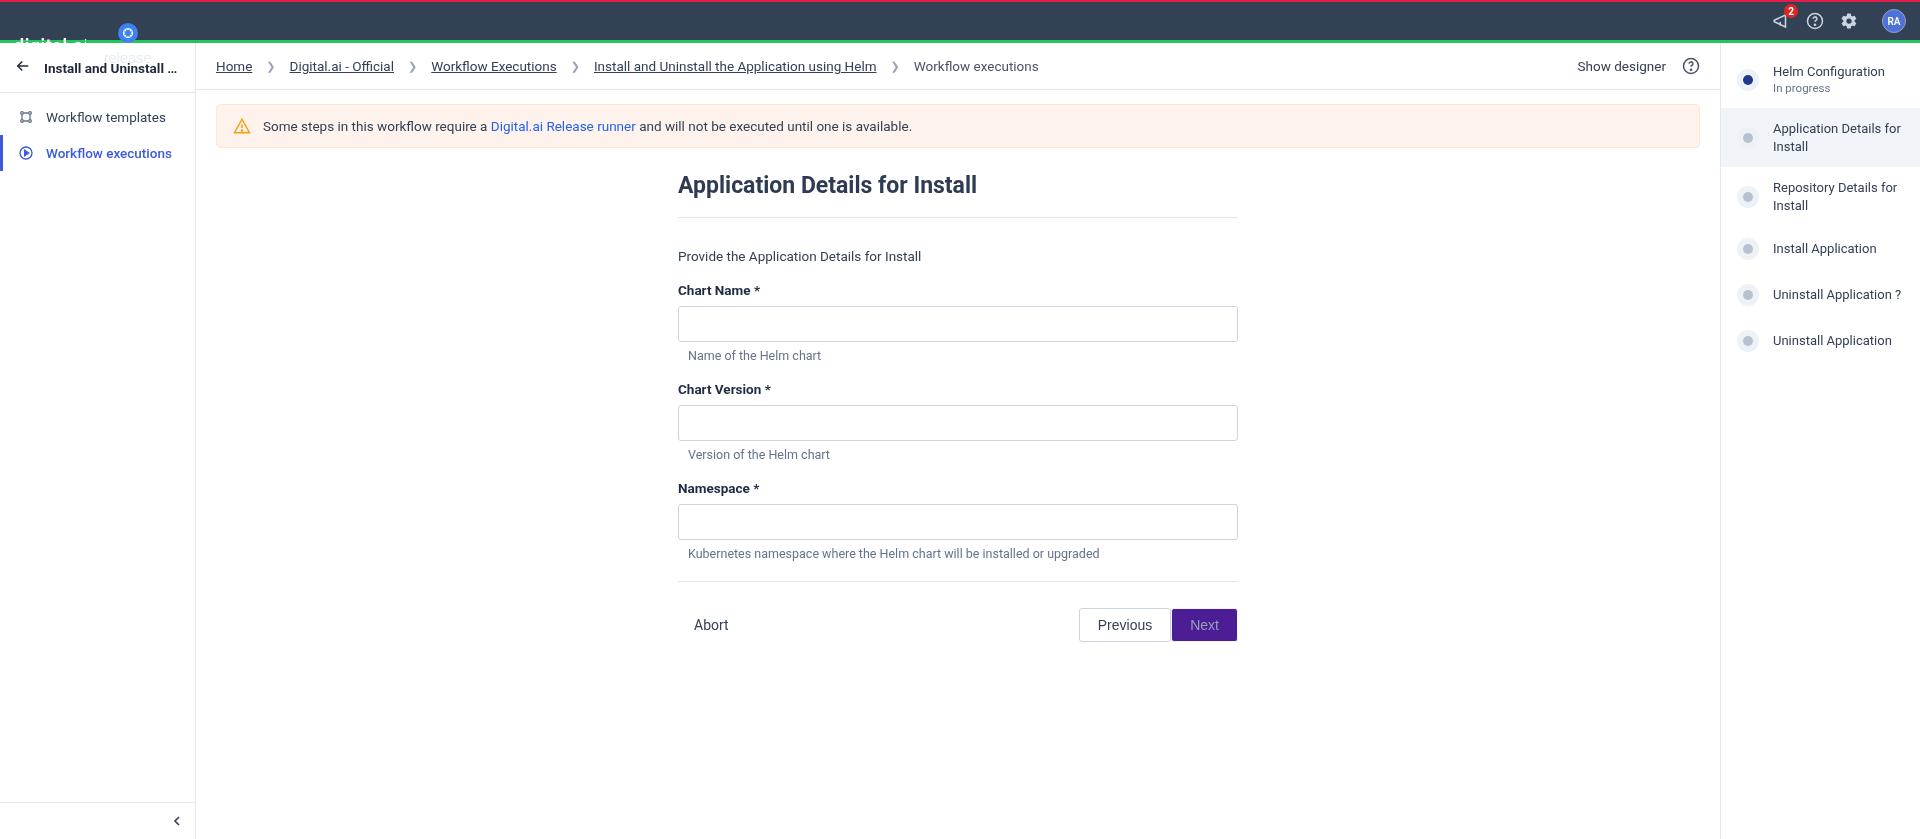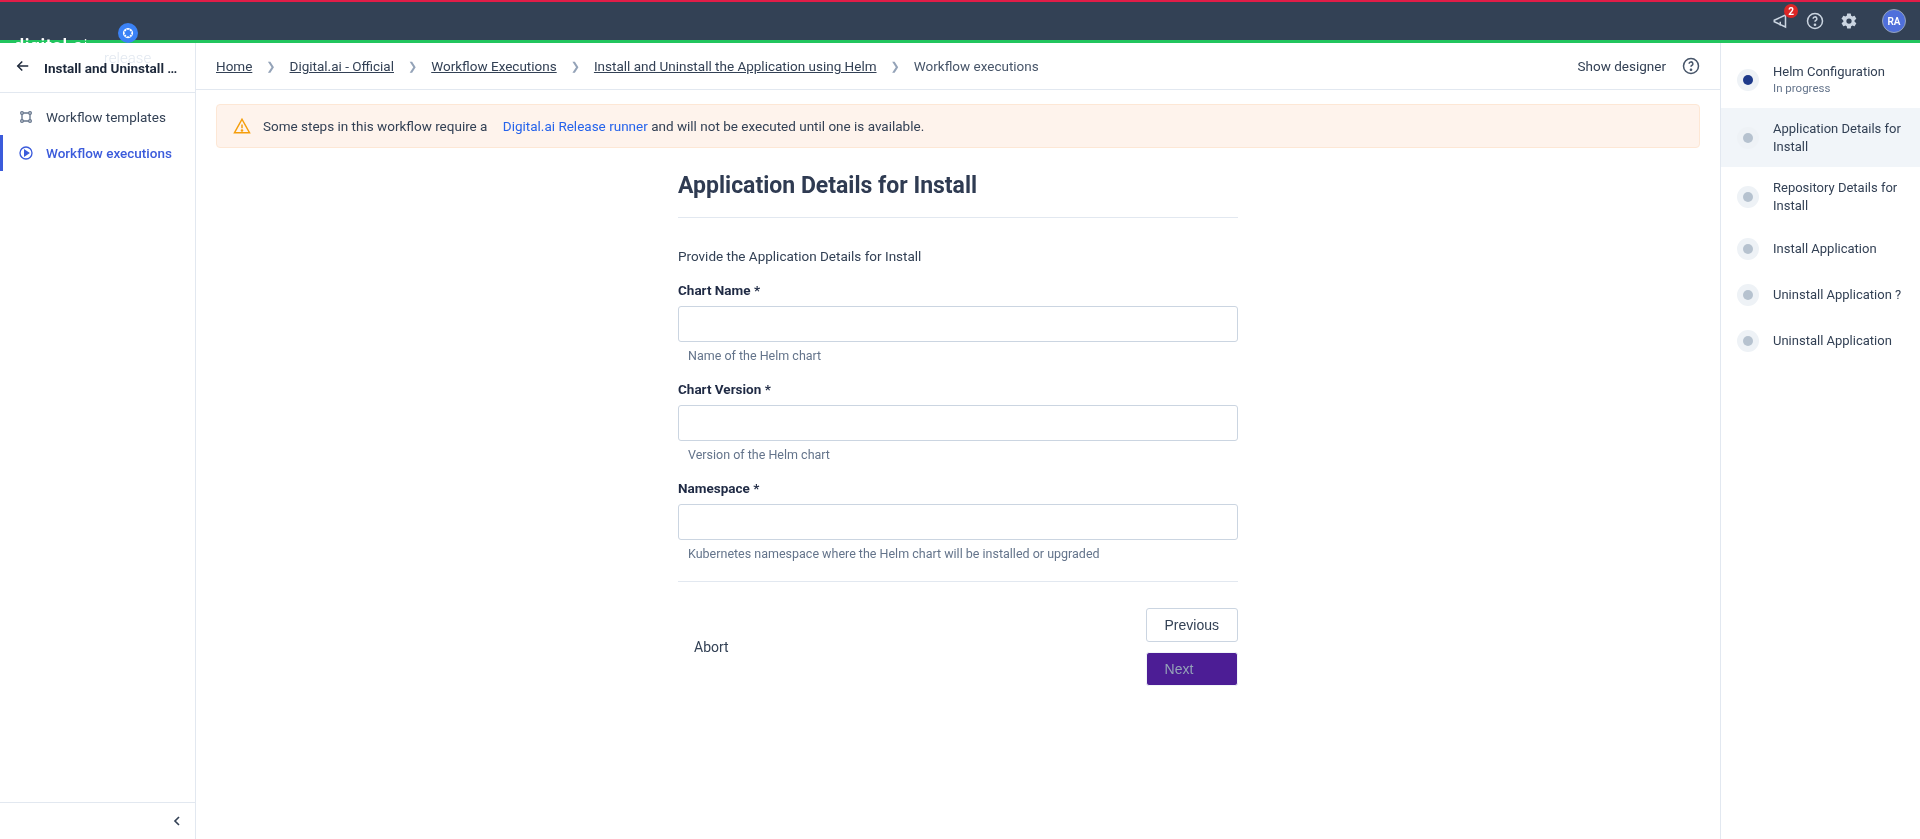--- a/index.html
+++ b/index.html
@@ -45,33 +45,33 @@
   .crumb { color: #334155; text-decoration: underline; cursor: pointer; }
   .crumb.current { text-decoration: none; color: #475569; cursor: default; }
   .chev { color: #94a3b8; font-size: 11px; }
   .breadcrumb-actions { display: flex; align-items: center; gap: 16px; }
   .show-designer { font-size: 13.5px; color: #334155; cursor: pointer; }
   .help-icon { width:18px; height:18px; color:#475569; cursor:pointer; }
 
   .form-area { flex:1; overflow:auto; padding: 14px 20px 40px; }
   .alert { background: #fef3ec; border: 1px solid #fde7d5; border-radius: 4px; padding: 12px 16px; display: flex; align-items: center; gap: 12px; font-size: 13.5px; color: #334155; margin-bottom: 24px; }
   .alert-icon { color: #f59e0b; width:18px; height:18px; flex-shrink:0; }
-  .alert a { color: #2563eb; text-decoration: none; cursor:pointer;margin-left:12px; }
+  .alert a { color: #2563eb; text-decoration: none; cursor:pointer; }
 
   .form-wrap { max-width: 560px; margin: 0 auto; }
   .form-title { font-size: 23px; color: #2f3b52; font-weight: 700; padding-bottom: 18px; border-bottom: 1px solid #e2e8f0; margin-bottom: 30px; }
   .form-desc { font-size: 13.5px; color: #334155; margin-bottom: 18px; }
   .field { margin-bottom: 18px; }
   .field-label { font-weight: 700; font-size: 13.5px; color: #1f2a44; margin-bottom: 8px; display:block; }
   .field-input { width: 100%; height: 36px; border: 1px solid #cbd5e1; border-radius: 3px; padding: 0 10px; font-size: 14px; outline: none; }
   .field-help { font-size: 12.5px; color: #64748b; margin-top: 6px; padding-left: 10px; }
 
   .form-footer { border-top: 1px solid #e2e8f0; margin-top: 20px; padding-top: 26px; display:flex; align-items:center; justify-content: space-between; }
   .abort { font-size: 14px; color: #334155; cursor: pointer; padding-left: 16px; }
-  .btn-row { display:flex; gap: 10px; flex-direction: column; }
+  .btn-row { display:flex; gap: 0; }
   .btn { height: 34px; padding: 0 18px; border-radius: 3px; font-size: 14px; cursor: pointer; display:flex; align-items:center; }
   .btn-prev { background: #fff; border: 1px solid #cbd5e1; color: #334155; }
   .btn-next { background: #4c1d95; border: 1px solid #f1f5f9; color: #94a3b8; cursor: default; }
 
   
   .steps { width: 200px; border-left: 1px solid #e2e8f0; padding-top: 8px; }
   .step { display: flex; align-items: center; gap: 14px; padding: 12px 16px; cursor: pointer; }
   .step.active { background: #f1f5f9; }
   .step-dot { width: 22px; height: 22px; border-radius: 50%; background: #eef2f6; display:flex; align-items:center; justify-content:center; flex-shrink:0; }
   .step-dot-inner { width:10px; height:10px; border-radius:50%; background:#b6c2cf; }

